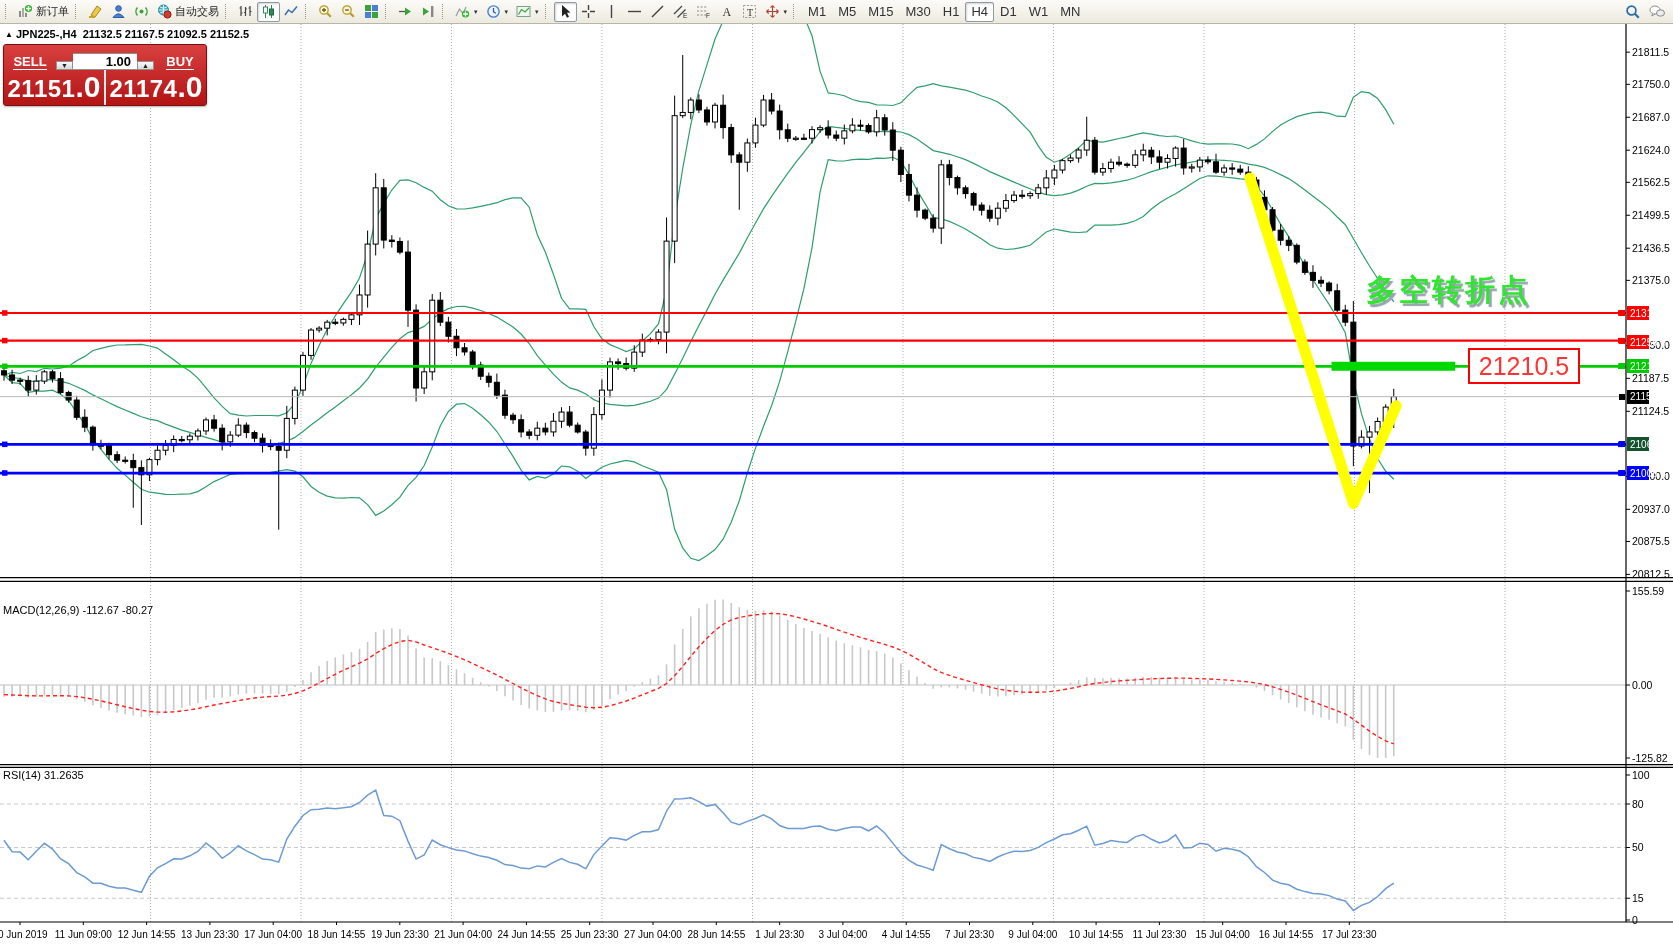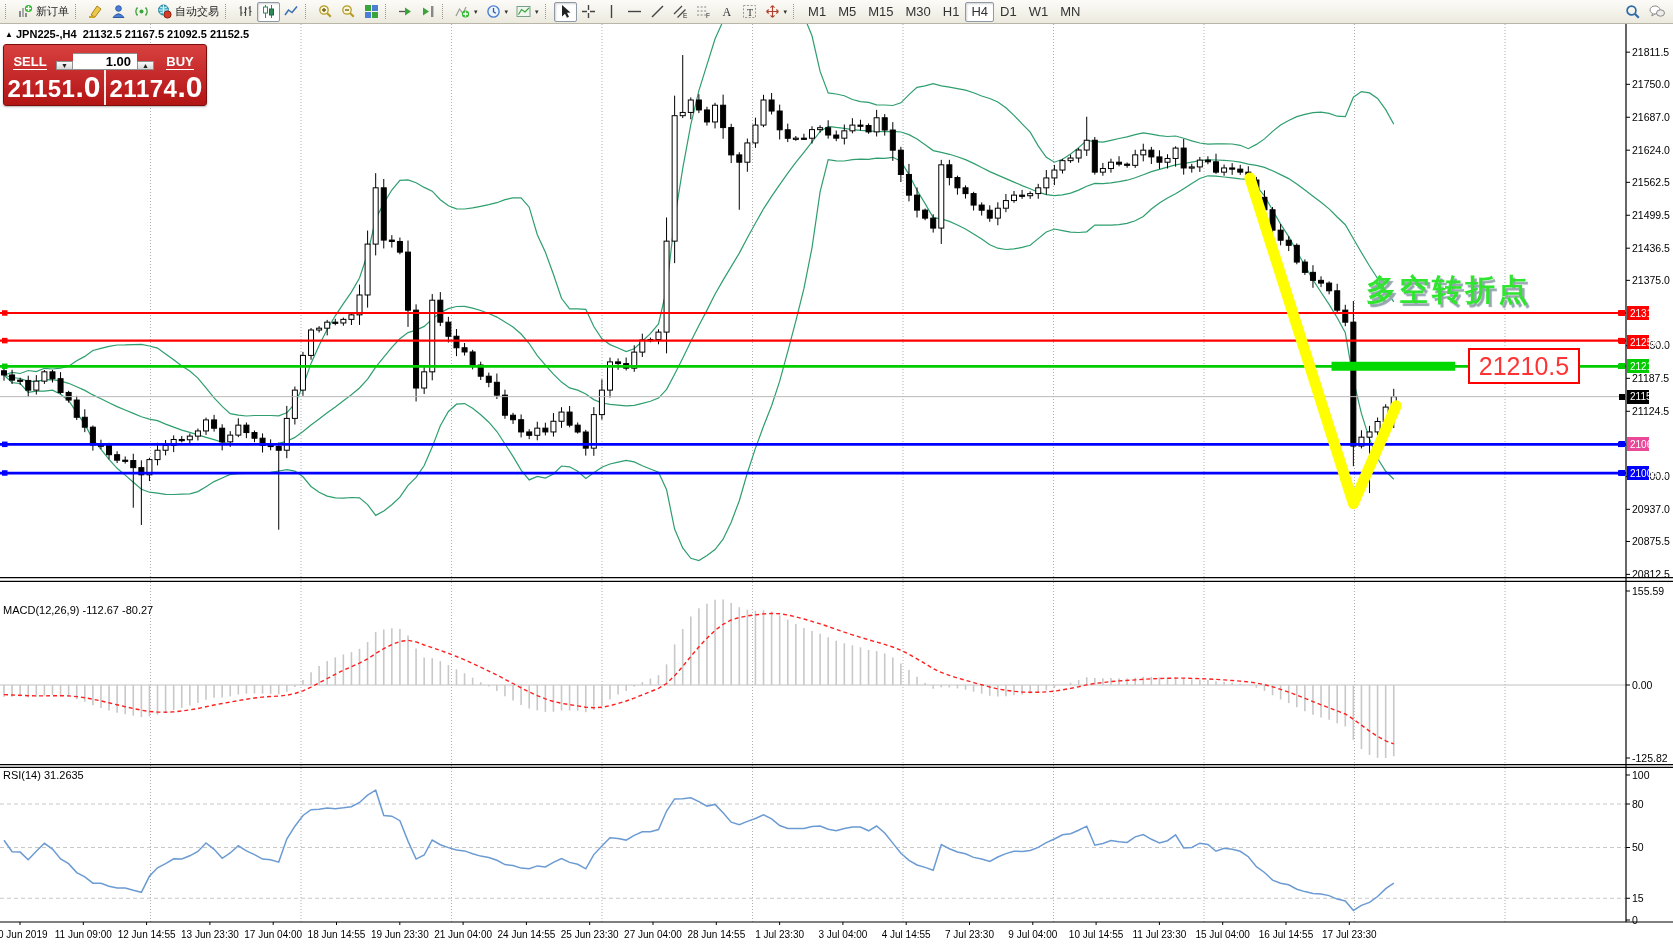--- a/index.html
+++ b/index.html
@@ -1016,17 +1016,17 @@
   <div id="axis-labels">
       <div class="axanchor" style="top: 310.016px; background: rgb(255, 0, 0);"></div>
       <div class="axlabel" style="top: 306.016px; background: rgb(255, 0, 0);">21312.5</div>
       <div class="axanchor" style="top: 337.669px; background: rgb(255, 0, 0);"></div>
       <div class="axlabel" style="top: 335px; background: rgb(255, 0, 0);">21259.6</div>
       <div class="axanchor" style="top: 363.336px; background: rgb(0, 204, 0);"></div>
       <div class="axlabel" style="top: 359.336px; background: rgb(0, 204, 0);">21210.5</div>
       <div class="axanchor" style="top: 393.654px; background: rgb(0, 0, 0);"></div>
       <div class="axlabel" style="top: 389.654px; background: rgb(0, 0, 0);">21152.5</div>
       <div class="axanchor" style="top: 441.381px; background: rgb(0, 0, 255);"></div>
-      <div class="axlabel" style="top: 437.381px; background: #ec4899;">21061.2</div>
+      <div class="axlabel" style="top: 437.381px; background: #14532d;">21061.2</div>
       <div class="axanchor" style="top: 470.027px; background: rgb(0, 0, 255);"></div>
       <div class="axlabel" style="top: 466.027px; background: rgb(0, 0, 255);">21006.4</div>
     </div>
 </div>
 
 </body></html>

